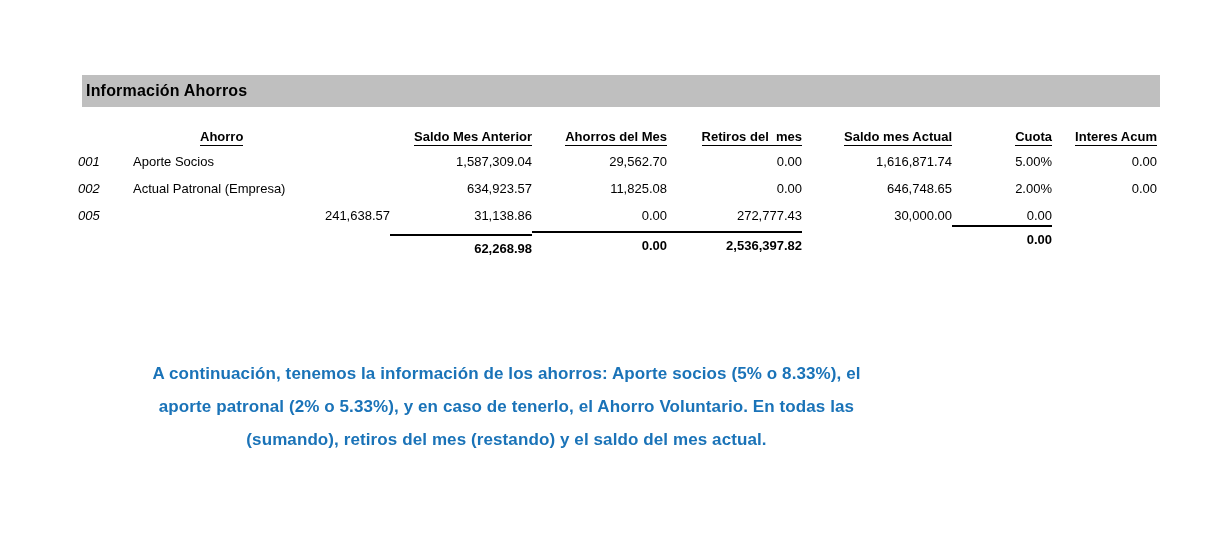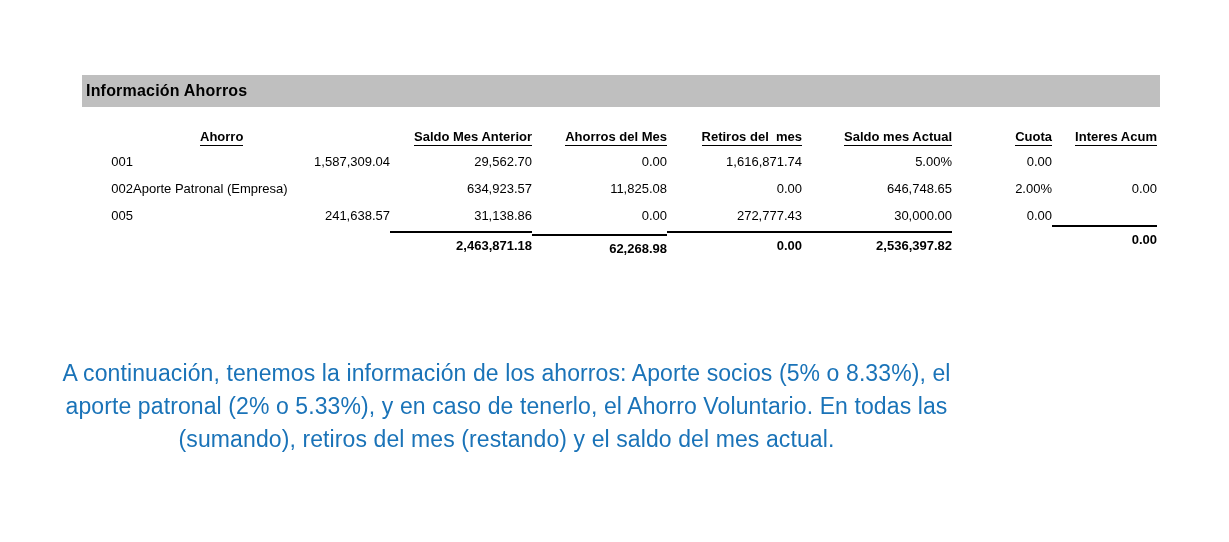--- a/index.html
+++ b/index.html
@@ -26,34 +26,34 @@
   .tbl{position:absolute;left:78px;top:126px;width:1079px;font-size:13px;}
   .row{
     display:grid;
     grid-template-columns:55px 257px 142px 135px 135px 150px 100px 105px;
     align-items:center;height:27px;
   }
   .hdr-row{height:22px;font-weight:bold;}
   .c{white-space:nowrap;}
   .num{text-align:right;}
   .name{text-align:left;padding-left:0;}
-  .code{text-align:right;}
+  .code{text-align:left;font-style:italic;}
   .hdr{white-space:pre;border-bottom:1.5px solid #000;padding-bottom:1px;display:inline-block;}
   .hdr-ahorro-cell{text-align:left;}
   .hdr-ahorro-cell .hdr{margin-left:67px;}
   .total-row{height:30px;font-weight:bold;align-items:start;}
   .total-row .c{padding-top:5px;}
   .rule{border-top:2px solid #000;margin-top:2px;}
   .t-lower{transform:translateY(3px);}
   .t-higher{transform:translateY(-6px);}
   
   .note{
     position:absolute;left:0;top:357px;width:1013px;
     text-align:center;
-    font-weight:normal;font-size:23px;line-height:33px;
+    font-weight:bold;font-size:17px;line-height:33px;
     letter-spacing:0.1px;
   }
   .note div{white-space:nowrap;}
 </style>
 </head>
 <body>
 
 <div class="page">
 
   <div class="title-bar" style="background: rgb(191, 191, 191);">
@@ -68,31 +68,32 @@
       <div class="c num"><span class="hdr">Saldo Mes Anterior</span></div>
       <div class="c num"><span class="hdr">Ahorros del Mes</span></div>
       <div class="c num"><span class="hdr">Retiros del  mes</span></div>
       <div class="c num"><span class="hdr">Saldo mes Actual</span></div>
       <div class="c num"><span class="hdr">Cuota</span></div>
       <div class="c num"><span class="hdr">Interes Acum</span></div>
     </div>
 
     <div class="row">
       <div class="c code">001</div>
+      <div class="c name">Aporte Socios</div>
       <div class="c num">1,587,309.04</div>
       <div class="c num">29,562.70</div>
       <div class="c num">0.00</div>
       <div class="c num">1,616,871.74</div>
       <div class="c num">5.00%</div>
       <div class="c num">0.00</div>
     </div>
 
     <div class="row">
       <div class="c code">002</div>
-      <div class="c name">Aporte Patronal (Empresa)</div>
+      <div class="c name">Actual Patronal (Empresa)</div>
       <div class="c num">634,923.57</div>
       <div class="c num">11,825.08</div>
       <div class="c num">0.00</div>
       <div class="c num">646,748.65</div>
       <div class="c num">2.00%</div>
       <div class="c num">0.00</div>
     </div>
 
     <div class="row">
       <div class="c code">005</div>
@@ -100,21 +101,20 @@
       <div class="c num">31,138.86</div>
       <div class="c num">0.00</div>
       <div class="c num">272,777.43</div>
       <div class="c num">30,000.00</div>
       <div class="c num">0.00</div>
     </div>
 
     <div class="row total-row">
       <div class="c code"></div>
       <div class="c name"></div>
-      <div class="c num rule">2,463,871.18</div>
       <div class="c num rule t-lower">62,268.98</div>
       <div class="c num rule">0.00</div>
       <div class="c num rule">2,536,397.82</div>
       <div class="c num"></div>
       <div class="c num rule t-higher">0.00</div>
     </div>
 
   </div>
 
   <div class="note" style="color: rgb(26, 115, 184);">

